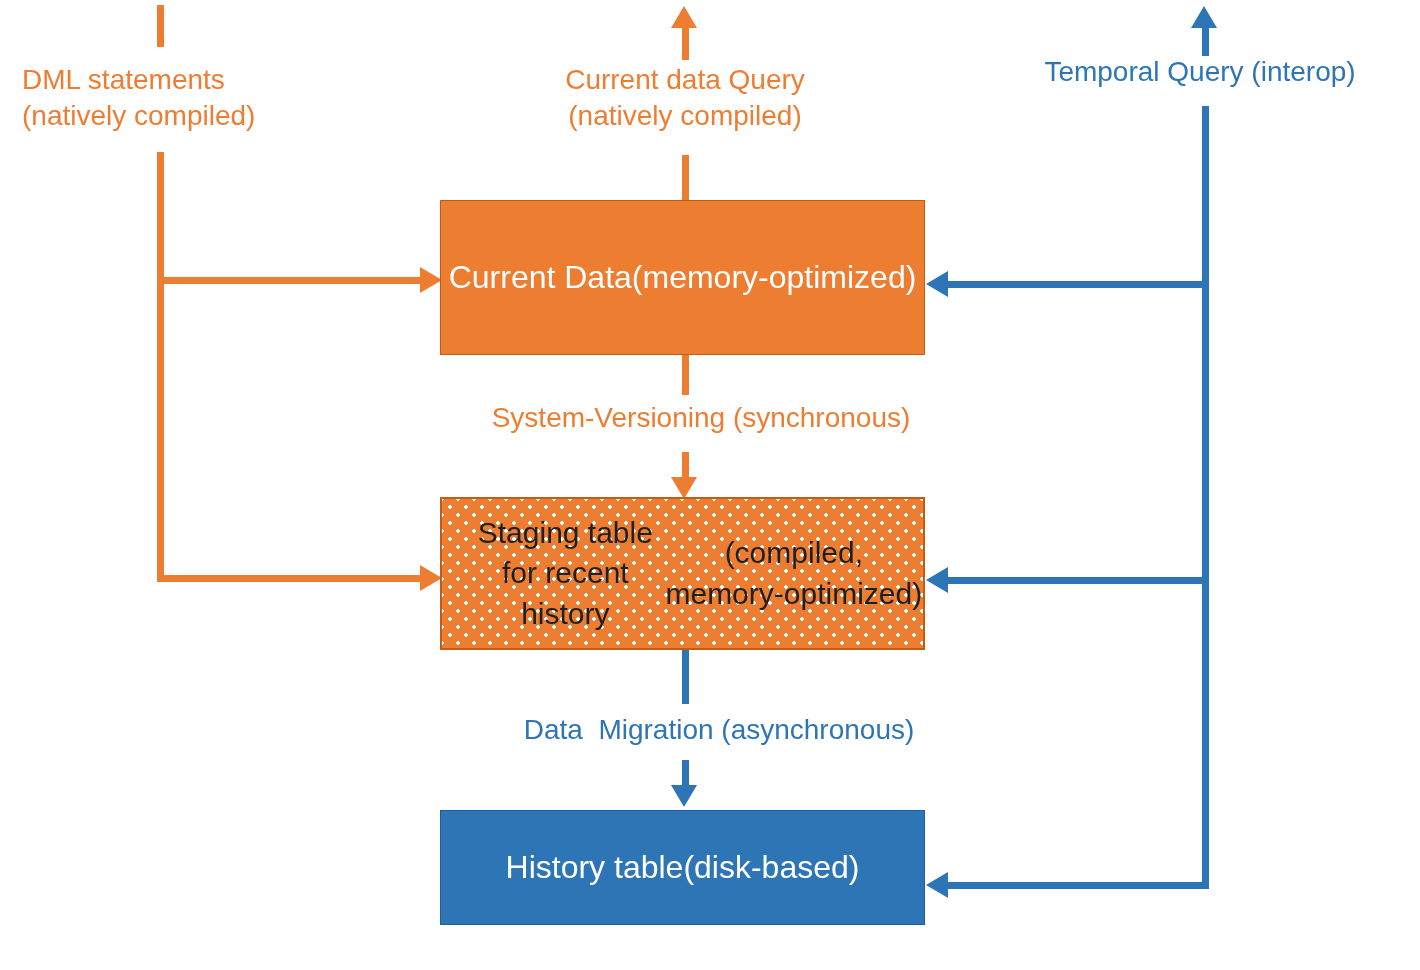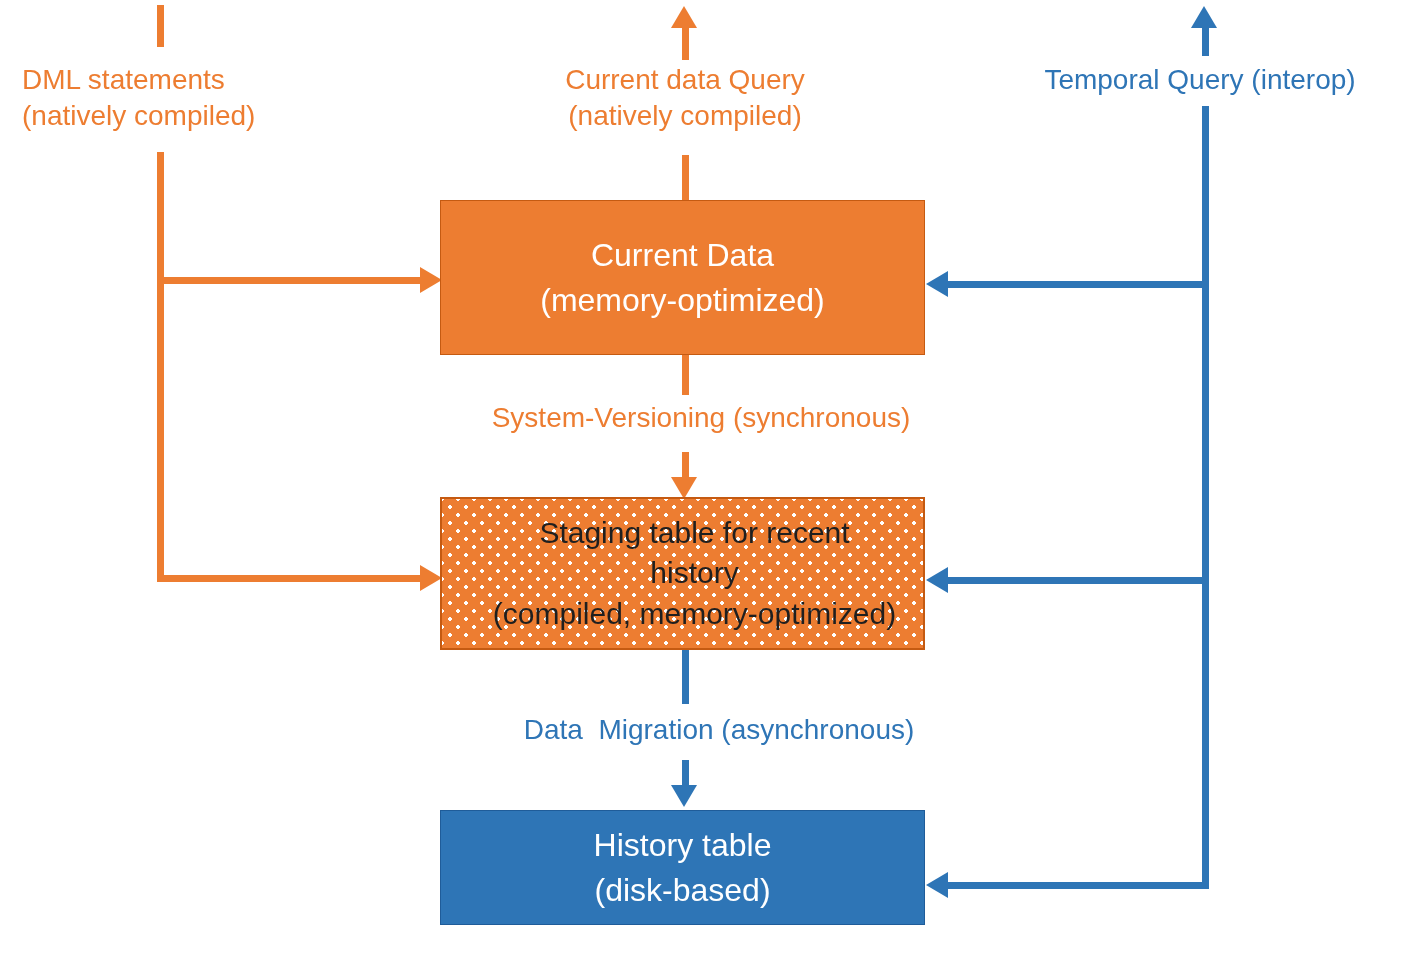--- a/index.html
+++ b/index.html
@@ -20,21 +20,21 @@
   .center { text-align: center; }
   .orange-text { color: var(--orange); }
   .blue-text { color: var(--blue); }
 
   .box {
     position: absolute;
     left: 440px;
     width: 485px;
     box-sizing: border-box;
     display: flex;
-    flex-direction: column;
+    flex-direction: row;
     align-items: center;
     justify-content: center;
     text-align: center;
     font-size: 32px;
     line-height: 1.4;
     white-space: pre-wrap;
   }
   #current-data-box {
     top: 200px; height: 155px;
     background: var(--orange);
@@ -118,21 +118,21 @@
   <div class="vline blue-line" style="left:682px; top:760px; height:26px;"></div>
   <div class="arrow down-blue" style="left:671px; top:785px;"></div>
 
   <div class="box" id="history-box">
     <div>History table</div>
     <div>(disk-based)</div>
   </div>
 
   <div class="arrow up-blue" style="left:1191px; top:6px;"></div>
   <div class="vline blue-line" style="left:1202px; top:28px; height:28px;"></div>
-  <div class="label blue-text center" style="left:990px; top:62px; width:420px;text-align:center;">Temporal Query (interop)</div>
+  <div class="label blue-text center" style="left:990px; top:54px; width:420px;text-align:center;">Temporal Query (interop)</div>
   <div class="vline blue-line" style="left:1202px; top:106px; height:783px;"></div>
 
   <div class="hline blue-line" style="left:948px; top:281px; width:261px;"></div>
   <div class="arrow left-blue" style="left:926px; top:271px;"></div>
 
   <div class="hline blue-line" style="left:948px; top:577px; width:261px;"></div>
   <div class="arrow left-blue" style="left:926px; top:567px;"></div>
 
   <div class="hline blue-line" style="left:948px; top:882px; width:261px;"></div>
   <div class="arrow left-blue" style="left:926px; top:872px;"></div>

